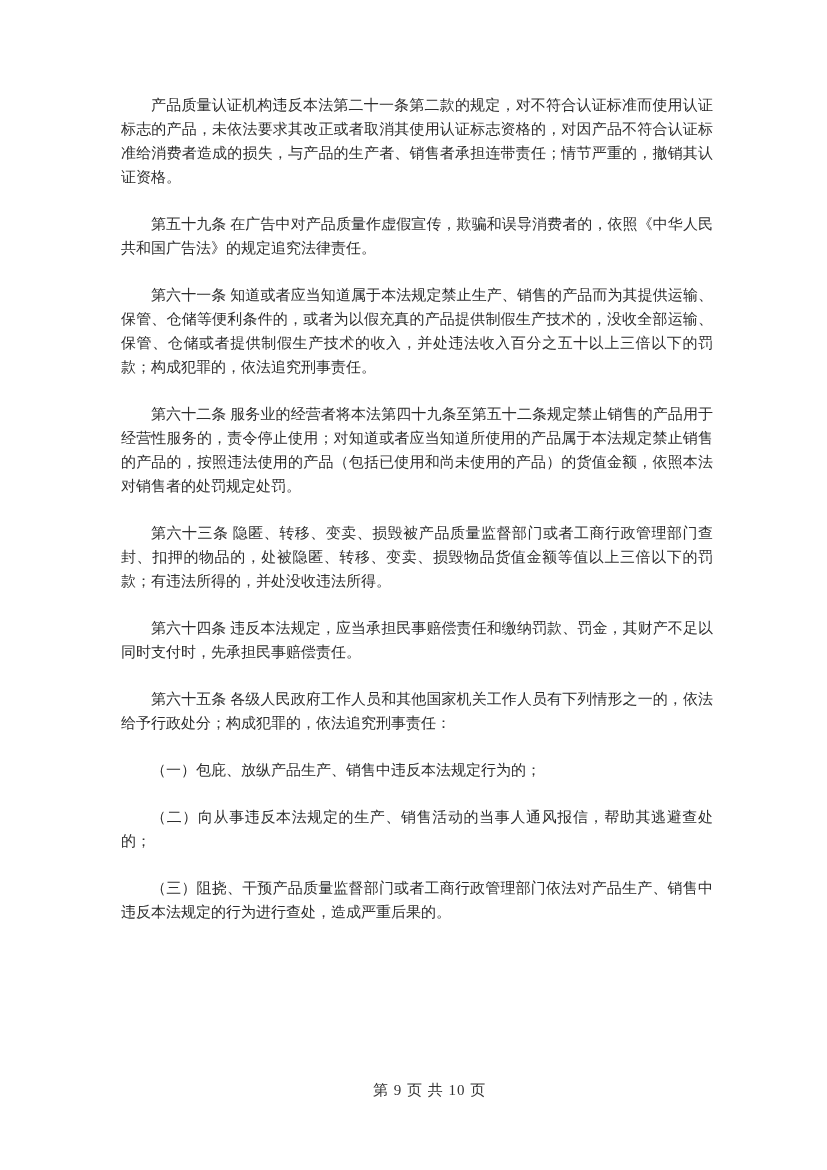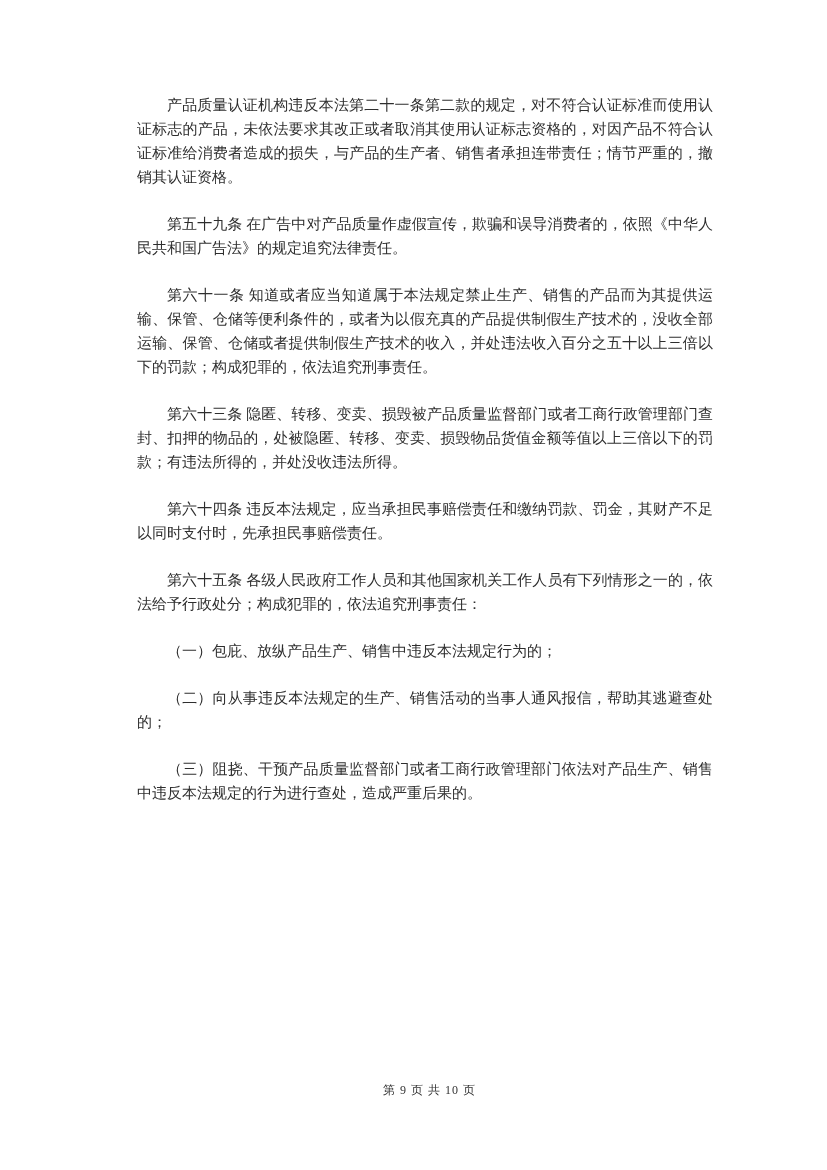--- a/index.html
+++ b/index.html
@@ -16,49 +16,50 @@
     font-family: "Liberation Serif", "DejaVu Serif", serif;
     color: #2e2e2e;
   }
   .content {
     position: absolute;
     left: 121px;
     top: 93px;
     width: 592px;
   }
   .content p {
-    margin: 0 0 23px 16px;
+    margin: 0 0 23px 0;
     font-size: 15px;
     line-height: 24px;
     text-align: justify;
     text-justify: inter-ideograph;
     text-indent: 2em;
     color: #2e2e2e;
   }
   .footer {
     position: absolute;
     left: 0;
     right: 0;
     top: 1082px;
     text-align: center;
-    font-size: 12px;
+    font-size: 15px;
     line-height: 16px;
     letter-spacing: 1px;
     color: #333333;
     padding-left: 32px;
   }
 </style>
 </head>
 <body>
 
 <div class="page">
   <div class="content">
     <p>产品质量认证机构违反本法第二十一条第二款的规定，对不符合认证标准而使用认证标志的产品，未依法要求其改正或者取消其使用认证标志资格的，对因产品不符合认证标准给消费者造成的损失，与产品的生产者、销售者承担连带责任；情节严重的，撤销其认证资格。</p>
     <p>第五十九条 在广告中对产品质量作虚假宣传，欺骗和误导消费者的，依照《中华人民共和国广告法》的规定追究法律责任。</p>
     <p>第六十一条 知道或者应当知道属于本法规定禁止生产、销售的产品而为其提供运输、保管、仓储等便利条件的，或者为以假充真的产品提供制假生产技术的，没收全部运输、保管、仓储或者提供制假生产技术的收入，并处违法收入百分之五十以上三倍以下的罚款；构成犯罪的，依法追究刑事责任。</p>
+    <p>第六十二条 服务业的经营者将本法第四十九条至第五十二条规定禁止销售的产品用于经营性服务的，责令停止使用；对知道或者应当知道所使用的产品属于本法规定禁止销售的产品的，按照违法使用的产品（包括已使用和尚未使用的产品）的货值金额，依照本法对销售者的处罚规定处罚。</p>
     <p>第六十三条 隐匿、转移、变卖、损毁被产品质量监督部门或者工商行政管理部门查封、扣押的物品的，处被隐匿、转移、变卖、损毁物品货值金额等值以上三倍以下的罚款；有违法所得的，并处没收违法所得。</p>
     <p>第六十四条 违反本法规定，应当承担民事赔偿责任和缴纳罚款、罚金，其财产不足以同时支付时，先承担民事赔偿责任。</p>
     <p>第六十五条 各级人民政府工作人员和其他国家机关工作人员有下列情形之一的，依法给予行政处分；构成犯罪的，依法追究刑事责任：</p>
     <p>（一）包庇、放纵产品生产、销售中违反本法规定行为的；</p>
     <p>（二）向从事违反本法规定的生产、销售活动的当事人通风报信，帮助其逃避查处的；</p>
     <p>（三）阻挠、干预产品质量监督部门或者工商行政管理部门依法对产品生产、销售中违反本法规定的行为进行查处，造成严重后果的。</p>
   </div>
   <div class="footer">第 9 页 共 10 页</div>
 </div>
 

